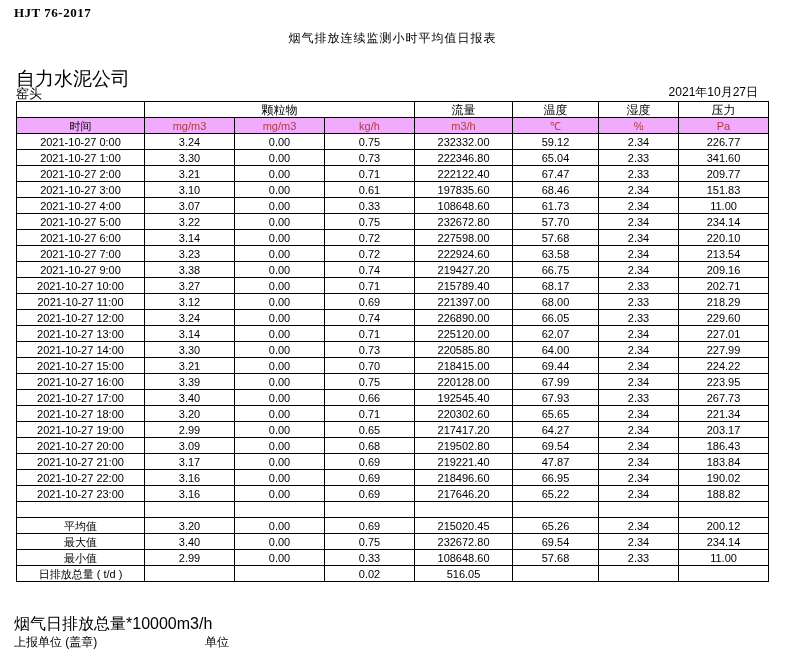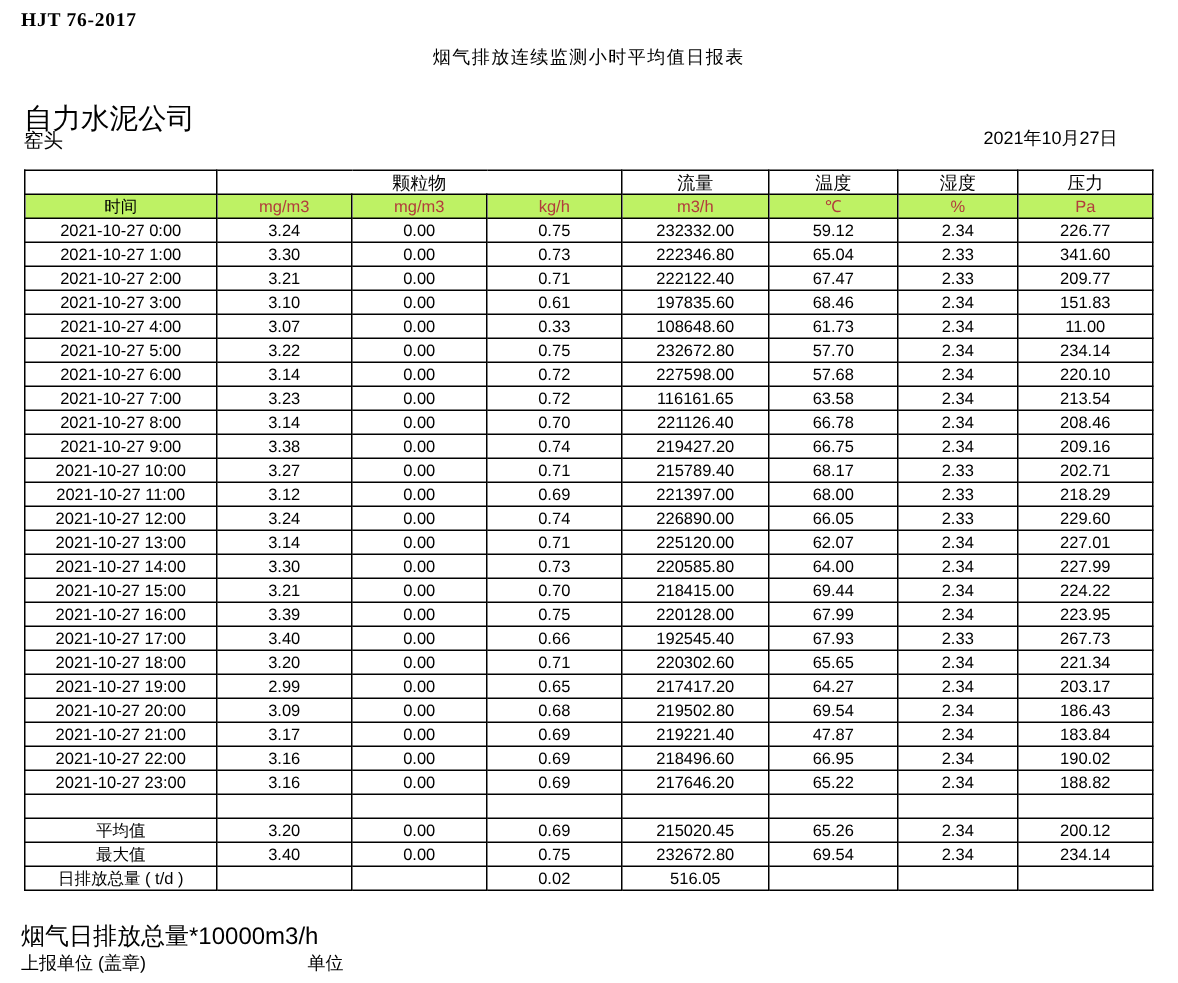--- a/index.html
+++ b/index.html
@@ -47,49 +47,49 @@
     font-size: 19px;
   }
   .facility {
     position: absolute;
     left: 16px;
     top: 85px;
     font-size: 13px;
   }
   .report-date {
     position: absolute;
-    right: 40px;
+    right: 27px;
     top: 84px;
     font-size: 12px;
   }
   table.main {
     position: absolute;
     left: 16px;
-    top: 113px;
+    top: 101px;
     border-collapse: collapse;
     table-layout: fixed;
     width: 752px;
     font-size: 11px;
   }
   table.main td, table.main th {
     border: 1px solid #000000;
     padding: 0;
     height: 15px;
     line-height: 14px;
     text-align: center;
     font-weight: normal;
     white-space: nowrap;
     overflow: hidden;
   }
   .hdr-row td {
     height: 22px;
     font-size: 12px;
   }
   .unit-row td {
-    background: #bef264;
+    background: #f0abfc;
     color: #b23c3c;
     font-size: 11px;
     height: 14px;
   }
   .unit-row td.time-cell {
     color: #000000;
   }
   .col-time { width: 128px; }
   .col-a { width: 90px; }
   .col-b { width: 90px; }
@@ -233,34 +233,24 @@
         <td>227598.00</td>
         <td>57.68</td>
         <td>2.34</td>
         <td>220.10</td>
       </tr>
       <tr>
         <td>2021-10-27 7:00</td>
         <td>3.23</td>
         <td>0.00</td>
         <td>0.72</td>
-        <td>116161.65</td>
+        <td>222924.60</td>
         <td>63.58</td>
         <td>2.34</td>
         <td>213.54</td>
-      </tr>
-      <tr>
-        <td>2021-10-27 8:00</td>
-        <td>3.14</td>
-        <td>0.00</td>
-        <td>0.70</td>
-        <td>221126.40</td>
-        <td>66.78</td>
-        <td>2.34</td>
-        <td>208.46</td>
       </tr>
       <tr>
         <td>2021-10-27 9:00</td>
         <td>3.38</td>
         <td>0.00</td>
         <td>0.74</td>
         <td>219427.20</td>
         <td>66.75</td>
         <td>2.34</td>
         <td>209.16</td>
@@ -431,20 +421,30 @@
         <td class="label-cell">最大值</td>
         <td>3.40</td>
         <td>0.00</td>
         <td>0.75</td>
         <td>232672.80</td>
         <td>69.54</td>
         <td>2.34</td>
         <td>234.14</td>
       </tr>
       <tr>
+        <td class="label-cell">最小值</td>
+        <td>2.99</td>
+        <td>0.00</td>
+        <td>0.33</td>
+        <td>108648.60</td>
+        <td>57.68</td>
+        <td>2.33</td>
+        <td>11.00</td>
+      </tr>
+      <tr>
         <td class="label-cell">日排放总量 ( t/d )</td>
         <td></td>
         <td></td>
         <td>0.02</td>
         <td>516.05</td>
         <td></td>
         <td></td>
         <td></td>
       </tr>
     </tbody>

